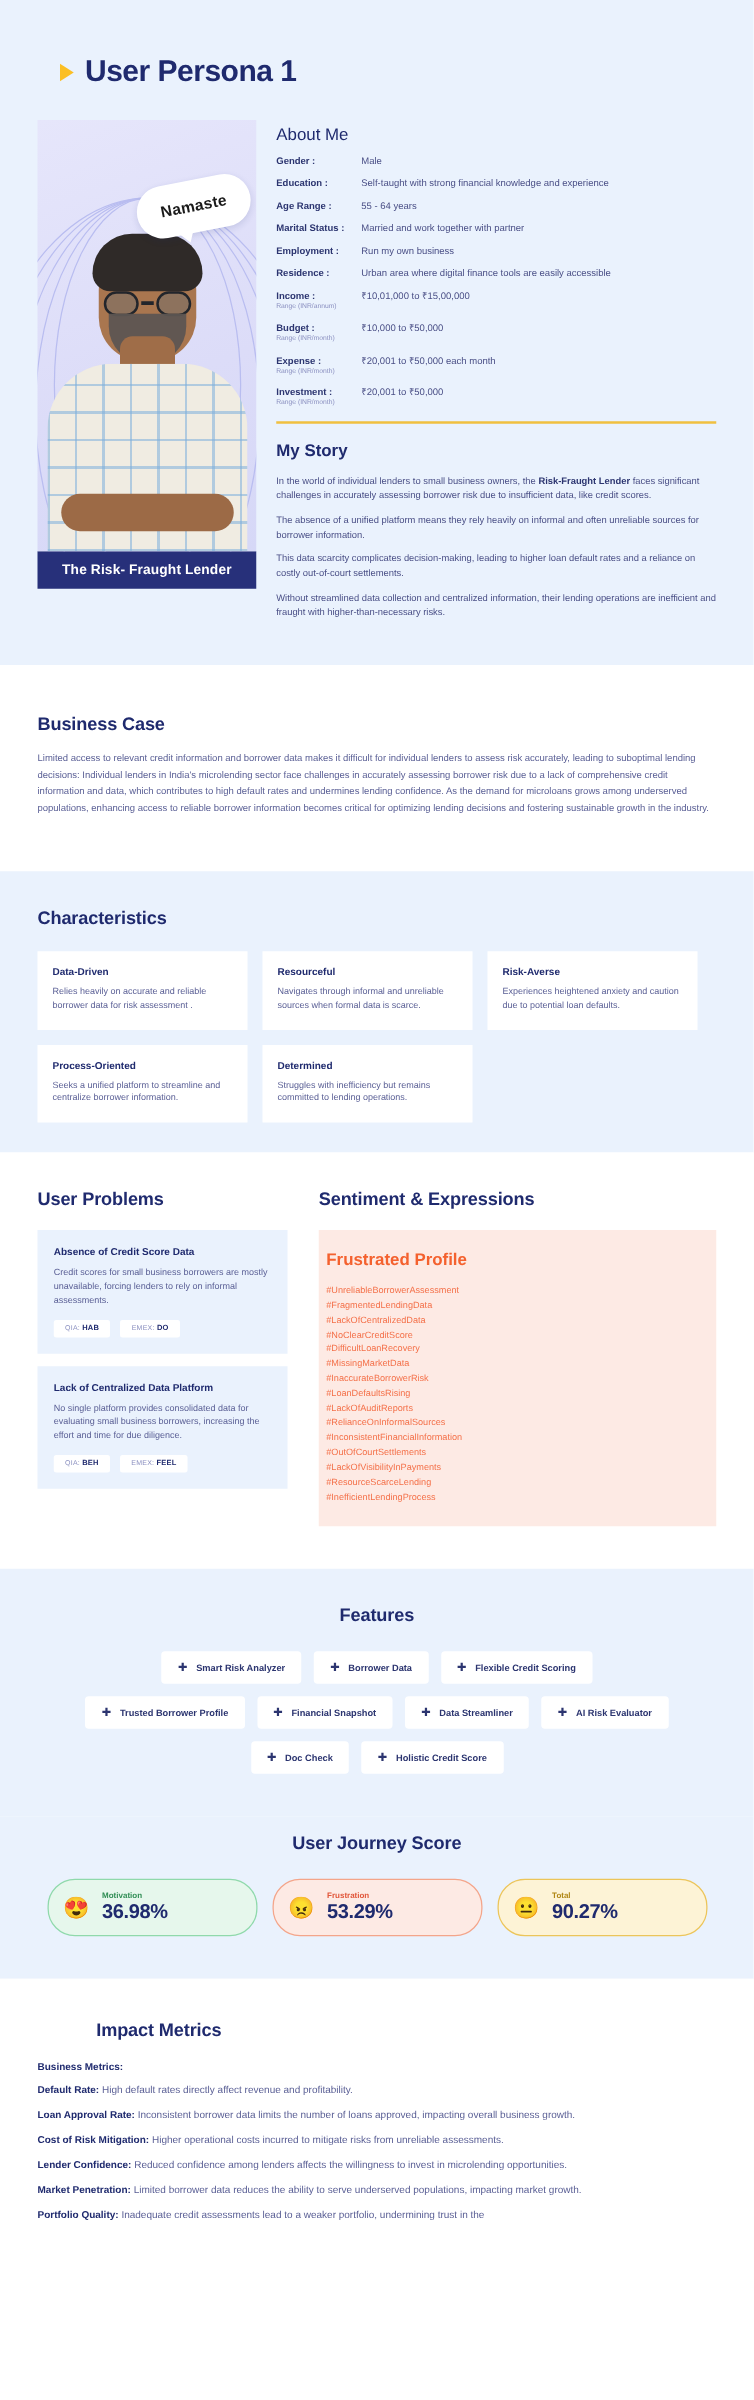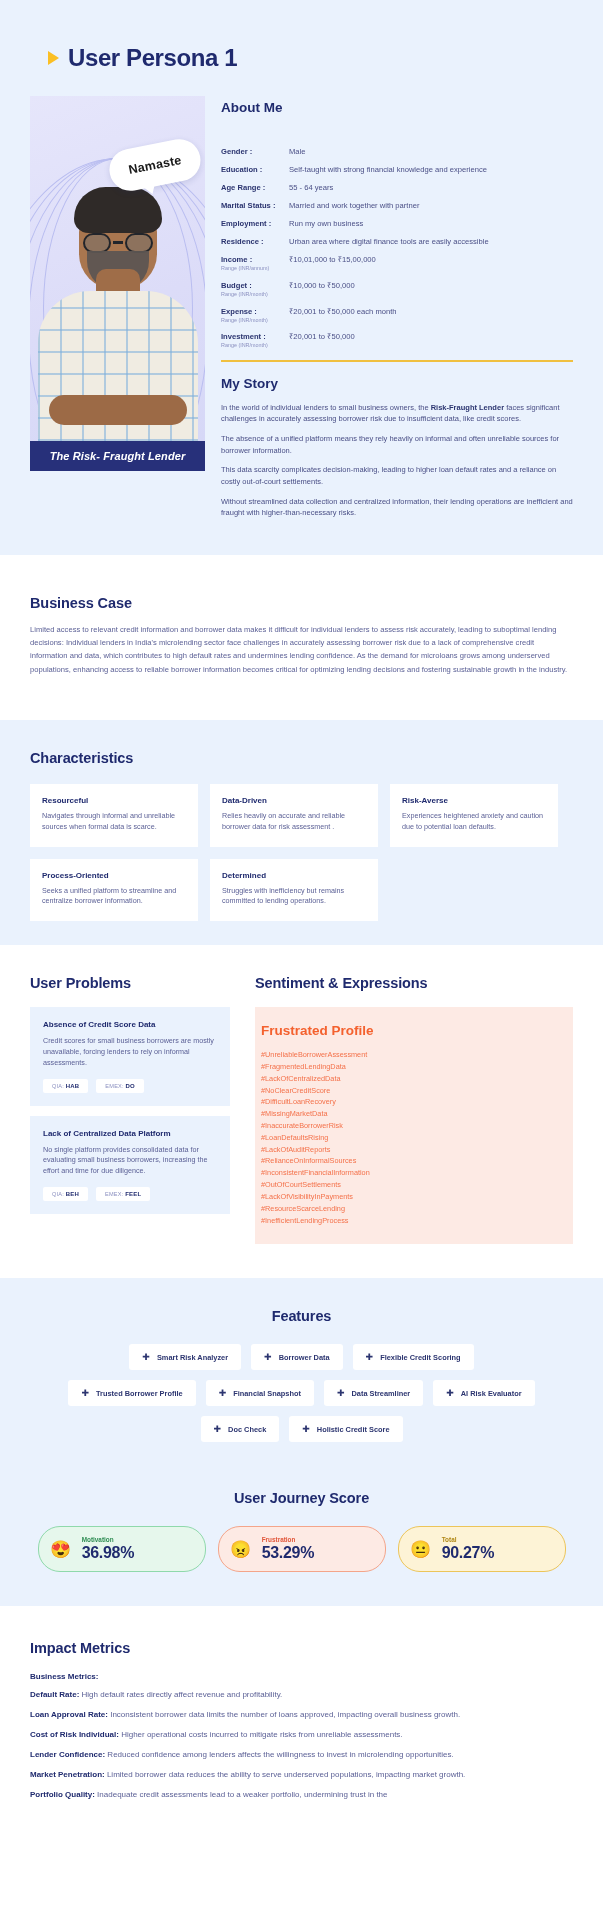--- a/index.html
+++ b/index.html
@@ -99,26 +99,26 @@
     font-size: 12.5px; font-weight: bold; color: #1a1a1a; letter-spacing: .2px;
   }
   .bubble:after {
     content: ""; position: absolute; bottom: -7px; left: 30px;
     width: 0; height: 0; border-left: 8px solid transparent;
     border-right: 4px solid transparent; border-top: 9px solid #fff;
   }
   .photo-caption {
     width: 175px; height: 30px; background: #27307a; color: #fff;
     display: flex; align-items: center; justify-content: center;
-    font-size: 11px; font-weight: bold; letter-spacing: .1px; font-style: italic;
+    font-size: 11px; font-weight: bold; letter-spacing: .1px;
   }
 
   
   .about { flex: 1; min-width: 0; padding-top: 4px; }
-  .about h3 { font-size: 13.5px; font-weight: bold; color: #1f2a6e; margin-bottom: 31px; }
+  .about h3 { font-size: 13.5px; font-weight: normal; color: #1f2a6e; margin-bottom: 8px; }
   .about-row { display: flex; margin-bottom: 7px; font-size: 7.6px; line-height: 1.45; }
   .about-row .k { width: 68px; flex: 0 0 68px; font-weight: bold; color: #2c3570; }
   .about-row .k .sub { display: block; font-weight: normal; font-size: 5.4px; color: #8b90c0; }
   .about-row .v { flex: 1; color: #4a4f86; }
   .rule { height: 1.5px; background: #f0c040; margin: 10px 0 14px 0; }
   .story h3 { font-size: 13.5px; font-weight: bold; color: #1f2a6e; margin-bottom: 11px; }
   .story p { font-size: 7.5px; line-height: 1.55; color: #4a4f86; margin-bottom: 8px; }
   .story p b { color: #2c3570; }
 
   
@@ -181,21 +181,21 @@
   .score-card .val { font-size: 16px; font-weight: bold; color: #1f2a6e; letter-spacing: -.3px; }
   .sc-mot { background: #e6f7ec; border: 1.5px solid #8fd9ab; }
   .sc-mot .lbl { color: #2f8d54; }
   .sc-fru { background: #fdeae4; border: 1.5px solid #f4a58a; }
   .sc-fru .lbl { color: #e1563a; }
   .sc-tot { background: #fdf3d6; border: 1.5px solid #ecc55a; }
   .sc-tot .lbl { color: #b08715; }
 
   
   #impact { padding: 34px 30px 40px 30px; }
-  #impact h2 { margin-bottom: 16px; }
+  #impact h2 { margin-bottom: 16px; margin-left: 47px; }
   #impact .bm { font-size: 8px; font-weight: bold; color: #1f2a6e; margin-bottom: 8px; }
   #impact .m { font-size: 8px; line-height: 1.62; color: #5a5f95; margin-bottom: 7px; }
   #impact .m b { color: #1f2a6e; }
 </style>
 </head>
 <body>
 
 <section id="hero">
   <div class="hero-head">
     <span class="tri"></span>
@@ -295,26 +295,26 @@
 
 <section id="business" class="sec sec-white">
   <h2 class="sec-title">Business Case</h2>
   <p>Limited access to relevant credit information and borrower data makes it difficult for individual lenders to assess risk accurately, leading to suboptimal lending decisions: Individual lenders in India's microlending sector face challenges in accurately assessing borrower risk due to a lack of comprehensive credit information and data, which contributes to high default rates and undermines lending confidence. As the demand for microloans grows among underserved populations, enhancing access to reliable borrower information becomes critical for optimizing lending decisions and fostering sustainable growth in the industry.</p>
 </section>
 
 <section id="characteristics" class="sec sec-blue">
   <h2 class="sec-title">Characteristics</h2>
   <div class="ch-grid" id="ch-grid">
       <div class="ch-card">
+        <div class="t">Data-Driven</div>
+        <div class="d">Relies heavily on accurate and reliable borrower data for risk assessment .</div>
+      </div>
+      <div class="ch-card">
         <div class="t">Resourceful</div>
         <div class="d">Navigates through informal and unreliable sources when formal data is scarce.</div>
-      </div>
-      <div class="ch-card">
-        <div class="t">Data-Driven</div>
-        <div class="d">Relies heavily on accurate and reliable borrower data for risk assessment .</div>
       </div>
       <div class="ch-card">
         <div class="t">Risk-Averse</div>
         <div class="d">Experiences heightened anxiety and caution due to potential loan defaults.</div>
       </div>
       <div class="ch-card">
         <div class="t">Process-Oriented</div>
         <div class="d">Seeks a unified platform to streamline and centralize borrower information.</div>
       </div>
       <div class="ch-card">
@@ -445,18 +445,18 @@
       </div>
     </div>
 </section>
 
 <section id="impact" class="sec sec-white">
   <h2 class="sec-title">Impact Metrics</h2>
   <div class="bm">Business Metrics:</div>
   <div id="metric-list">
       <div class="m"><b>Default Rate:</b><span> High default rates directly affect revenue and profitability.</span></div>
       <div class="m"><b>Loan Approval Rate:</b><span> Inconsistent borrower data limits the number of loans approved, impacting overall business growth.</span></div>
-      <div class="m"><b>Cost of Risk Individual:</b><span> Higher operational costs incurred to mitigate risks from unreliable assessments.</span></div>
+      <div class="m"><b>Cost of Risk Mitigation:</b><span> Higher operational costs incurred to mitigate risks from unreliable assessments.</span></div>
       <div class="m"><b>Lender Confidence:</b><span> Reduced confidence among lenders affects the willingness to invest in microlending opportunities.</span></div>
       <div class="m"><b>Market Penetration:</b><span> Limited borrower data reduces the ability to serve underserved populations, impacting market growth.</span></div>
       <div class="m"><b>Portfolio Quality:</b><span> Inadequate credit assessments lead to a weaker portfolio, undermining trust in the</span></div>
     </div>
 </section>
 
 </body></html>

